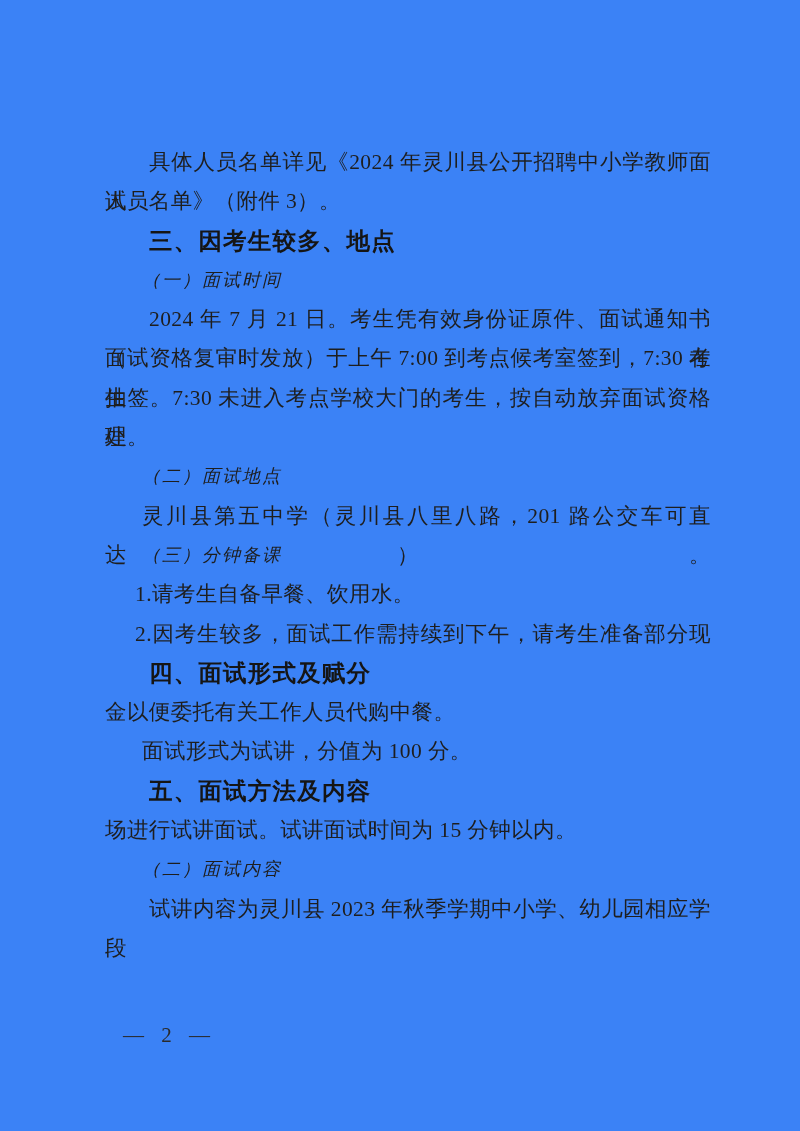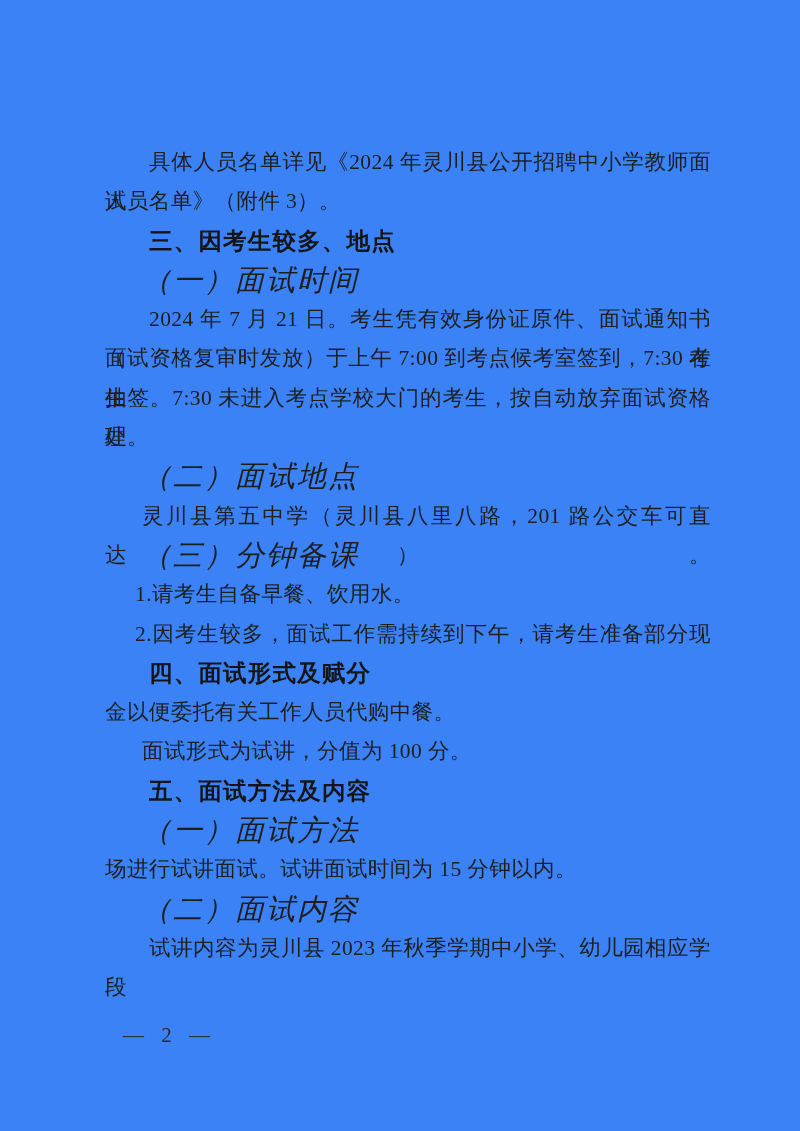--- a/index.html
+++ b/index.html
@@ -29,21 +29,21 @@
   }
   .h1 {
     font-family: "Liberation Sans", sans-serif;
     font-weight: 700;
     font-size: 23.5px;
     letter-spacing: 1.2px;
     color: #151515;
   }
   .h2 {
     font-style: italic;
-    font-size: 29px;
+    font-size: 18px;
     letter-spacing: 2px;
   }
   .fill {
     text-align: justify;
     text-align-last: justify;
   }
   .ind-lg { text-indent: 44px; }
   .ind-md { text-indent: 37px; }
   .ind-sm { text-indent: 30px; }
   .footer {
@@ -72,20 +72,19 @@
     <div class="ln">理。</div>
     <div class="ln h2 ind-md">（二）面试地点</div>
     <div class="ln ind-md fill">灵川县第五中学（灵川县八里八路，201 路公交车可直达）。</div>
     <div class="ln h2 ind-md">（三）分钟备课</div>
     <div class="ln ind-sm">1.请考生自备早餐、饮用水。</div>
     <div class="ln ind-sm fill">2.因考生较多，面试工作需持续到下午，请考生准备部分现</div>
     <div class="ln h1 ind-lg">四、面试形式及赋分</div>
     <div class="ln">金以便委托有关工作人员代购中餐。</div>
     <div class="ln ind-md">面试形式为试讲，分值为 100 分。</div>
     <div class="ln h1 ind-lg">五、面试方法及内容</div>
-    <div class="ln h2 ind-md">（一）面试方法</div>
     <div class="ln">场进行试讲面试。试讲面试时间为 15 分钟以内。</div>
     <div class="ln h2 ind-md">（二）面试内容</div>
     <div class="ln ind-lg fill">试讲内容为灵川县 2023 年秋季学期中小学、幼儿园相应学段</div>
   </div>
 
   <div class="footer">— 2 —</div>
 </div>
 
 </body></html>

